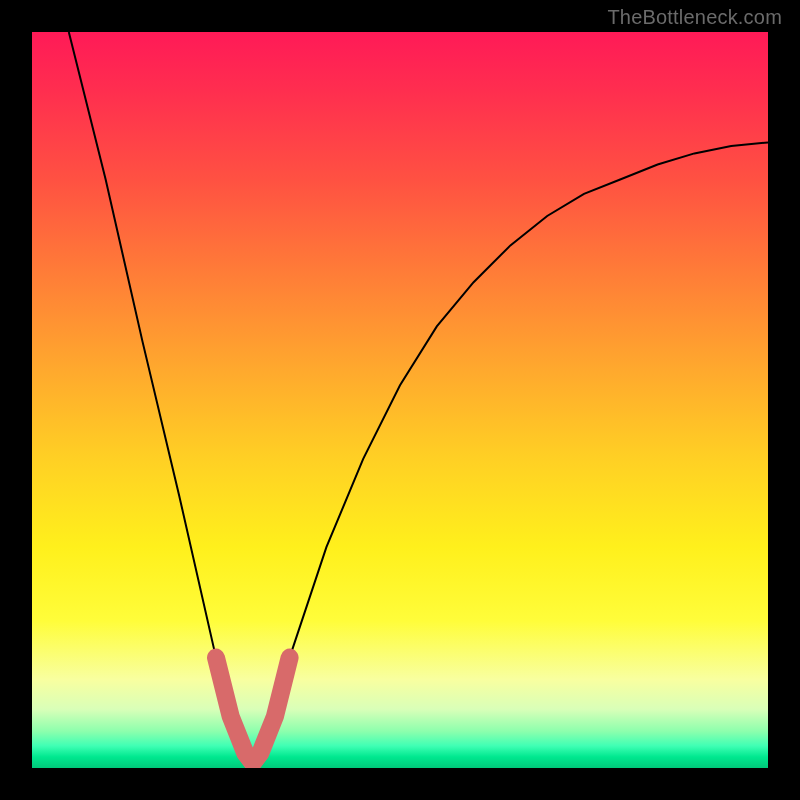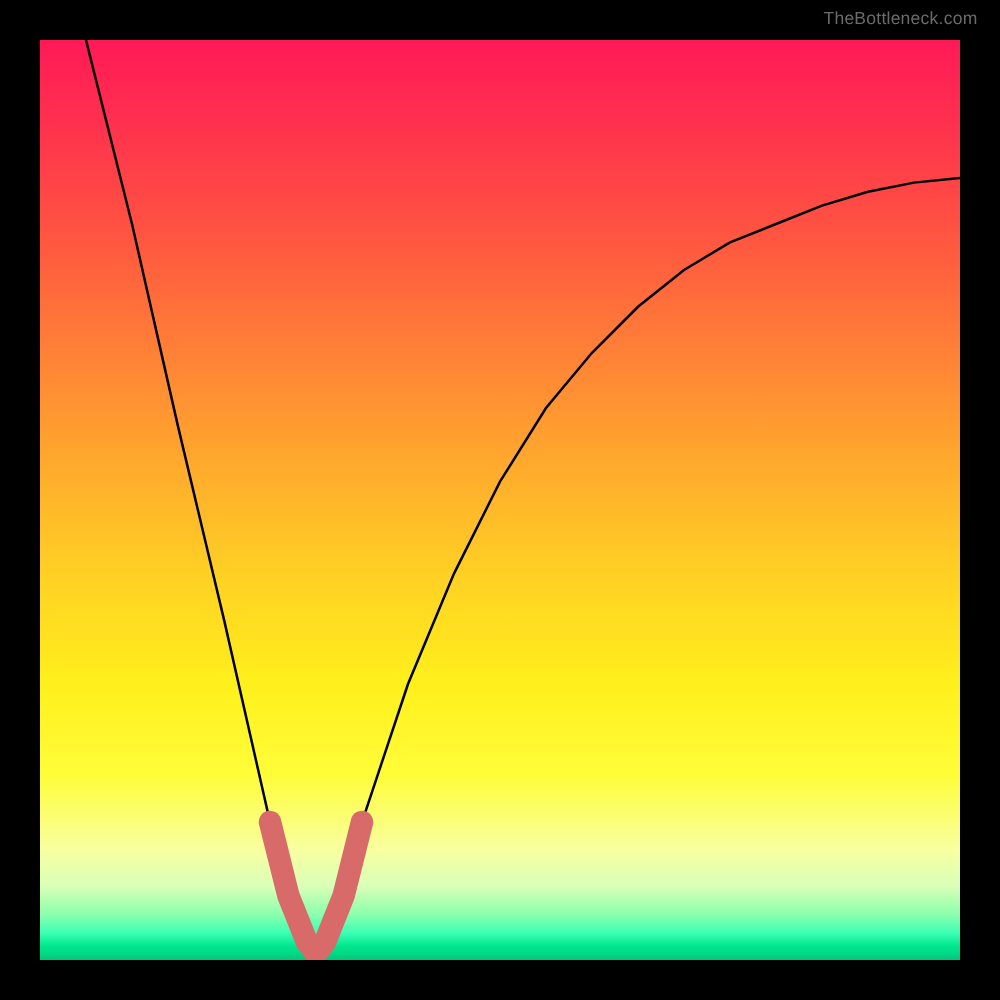--- a/index.html
+++ b/index.html
@@ -57,21 +57,21 @@
     left: 0;
     width: 736px;
     height: 736px;
     pointer-events: none;
   }
   .watermark {
     position: absolute;
     top: 6px;
     right: 18px;
     color: #6b6b6b;
-    font-size: 14px;
+    font-size: 20px;
     font-weight: 500;
     letter-spacing: 0.2px;
   }
 </style>
 </head>
 <body>
 
 <div class="frame">
 
   <div class="plot-area">

